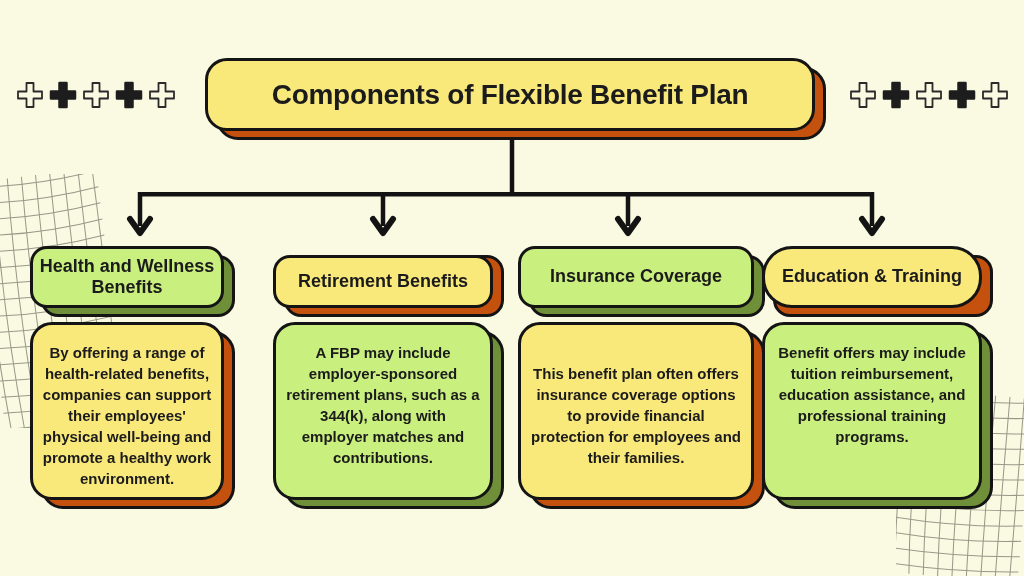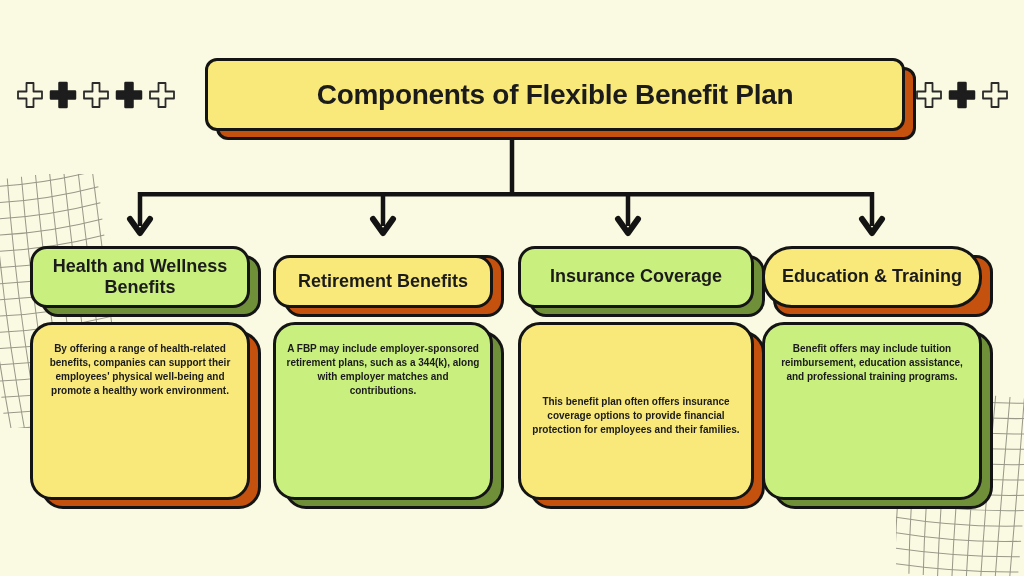--- a/index.html
+++ b/index.html
@@ -20,32 +20,32 @@
 
   .card{position:absolute;z-index:2;}
   .card-shadow{
     position:absolute;inset:0;border:3.5px solid #141414;border-radius:inherit;
     transform:translate(11px,9px);
   }
   .card-face{
     position:absolute;inset:0;border:3.5px solid #141414;border-radius:inherit;
     display:flex;align-items:center;justify-content:center;text-align:center;
   }
-  .title-card{left:205px;top:58px;width:700px;height:73px;border-radius:12px;}
+  .title-card{left:205px;top:58px;width:610px;height:73px;border-radius:22px;}
   .title-card .card-face{font-size:28px;font-weight:bold;letter-spacing:-0.3px;}
 
   .header-card{top:246px;height:62px;border-radius:17px;}
   .header-card .card-face{font-size:18px;font-weight:bold;line-height:1.18;padding:0 6px;}
 
   .body-card{top:322px;height:178px;border-radius:22px;}
   .body-card .card-face{
-    align-items:flex-start;font-size:10px;font-weight:bold;line-height:1.4;
+    align-items:flex-start;font-size:15px;font-weight:bold;line-height:1.4;
     padding:17px 9px 8px;
   }
-  .col-1{left:30px;width:220px;}
+  .col-1{left:30px;width:194px;}
   .col-2{left:273px;width:220px;}
   .col-3{left:518px;width:220px;padding-left:16px;}
   .col-4{left:762px;width:220px;}
 </style>
 </head>
 <body style="background: rgb(250, 249, 225);">
 
 <svg class="deco-grid grid-left" viewBox="0 0 120 250" aria-hidden="true">
   <g stroke="#4a4a42" stroke-width="1" fill="none" opacity="0.55" transform="rotate(-7 60 125)">
     <path d="M4 0 Q-2 125 6 250"></path>

